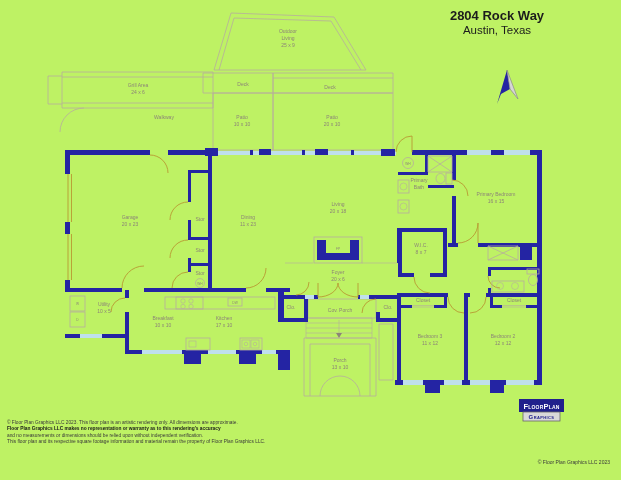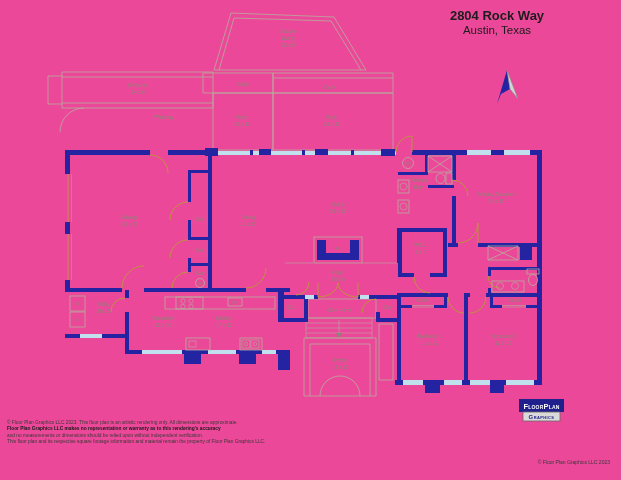--- a/index.html
+++ b/index.html
@@ -1,16 +1,16 @@
 <!DOCTYPE html>
 <html><head>
 <meta charset="utf-8">
 <style>
   html,body{margin:0;padding:0;background:#fff;}
-  .stage{position:relative;width:621px;height:480px;background:#ec4899;overflow:hidden;
+  .stage{position:relative;width:621px;height:480px;background:#bef264;overflow:hidden;
          font-family:"Liberation Sans",sans-serif;}
   svg{position:absolute;left:0;top:0;}
   text{font-family:"Liberation Sans",sans-serif;}
   .lbl{font-size:5px;fill:#8c8577;text-anchor:middle;}
   .fxl{font-size:3.2px;fill:#8c8577;text-anchor:middle;}
   .title{font-size:13px;font-weight:bold;fill:#1c1c1c;text-anchor:middle;}
   .subtitle{font-size:11.5px;fill:#1c1c1c;text-anchor:middle;}
   .disc{font-size:4.8px;fill:#3a3a3a;}
   .disc.b{font-weight:bold;fill:#1a1a1a;}
   .copyr{font-size:5px;fill:#3a3a3a;text-anchor:end;}

